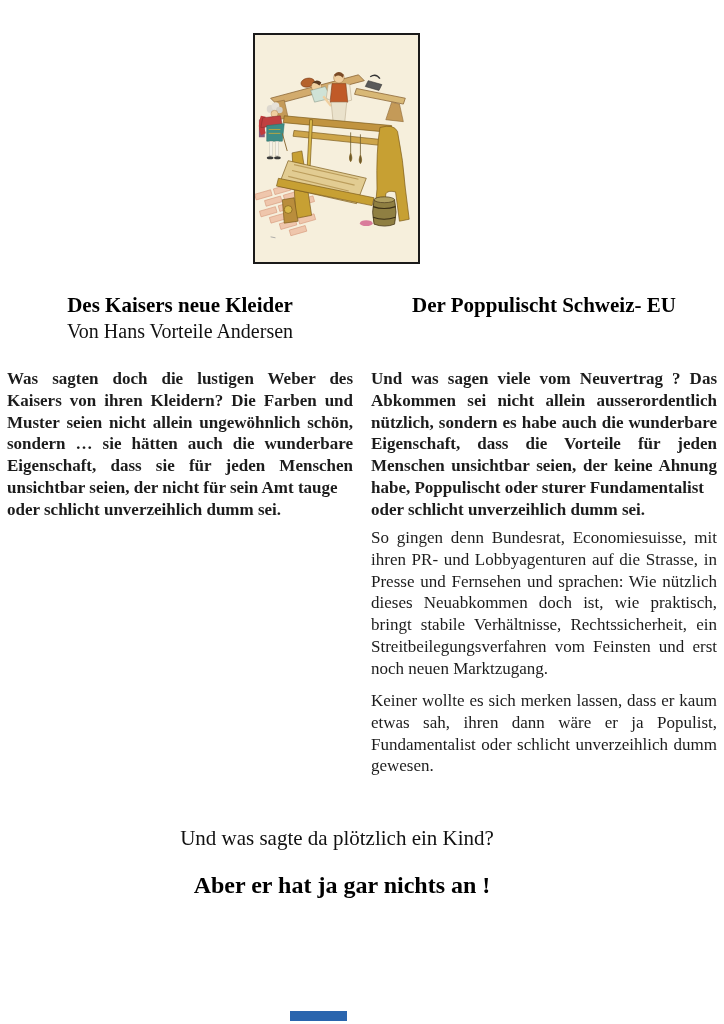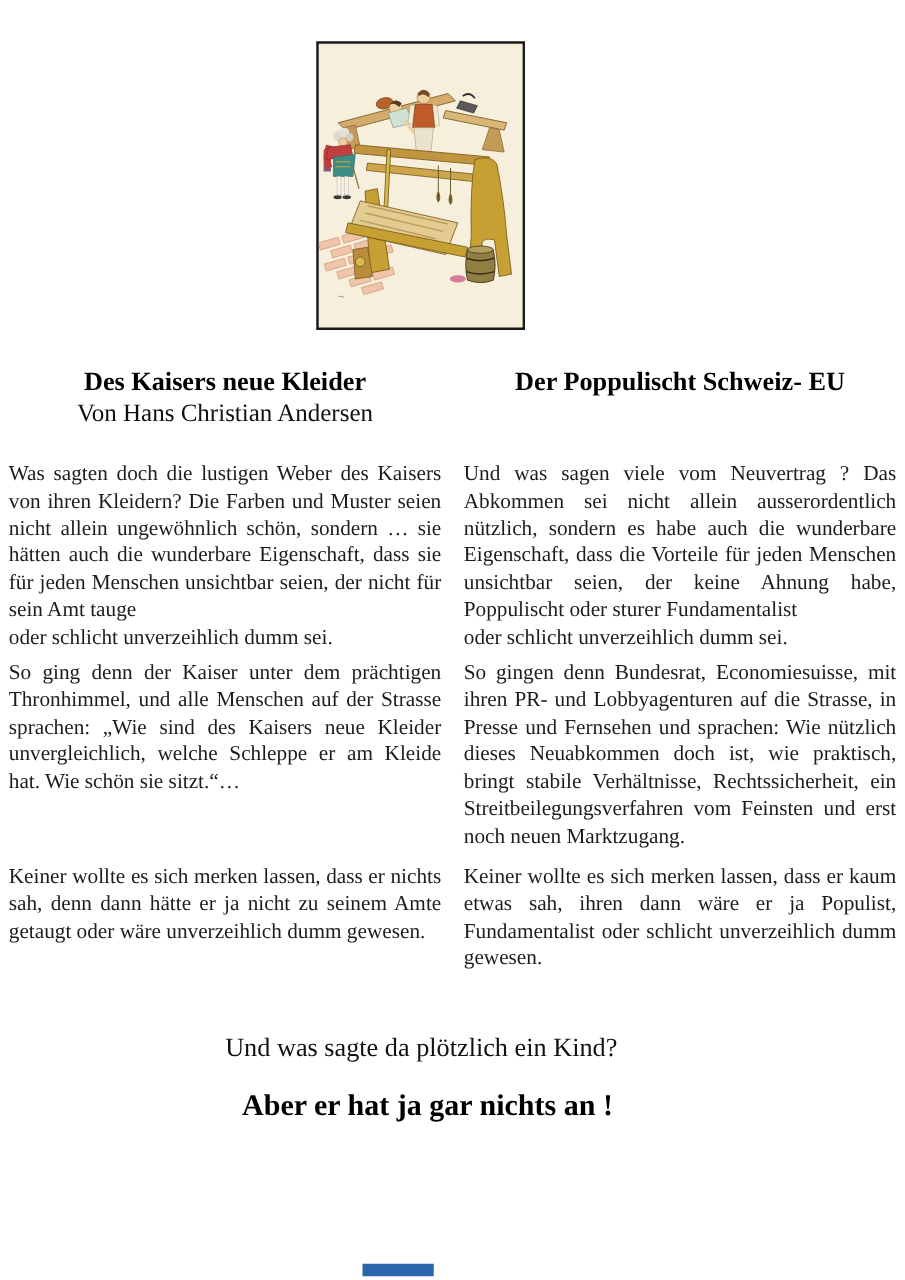--- a/index.html
+++ b/index.html
@@ -20,21 +20,21 @@
   }
   .col-header{height:76px;text-align:center;}
   .title{margin:0;font-size:21px;font-weight:bold;line-height:26px;color:#000;}
   .subtitle{font-size:20px;line-height:26px;color:#111;}
   .col-body{position:relative;height:480px;}
   .col-body p{
     margin:0;position:absolute;left:0;width:100%;
     font-size:17px;line-height:21.8px;text-align:justify;
     hyphens:auto;-webkit-hyphens:auto;
   }
-  .bp1{top:0;}
+  .bp1{top:0;font-weight:bold;}
   .bp2{top:159px;}
   .bp3{top:322px;}
   
   .footer-question{
     position:absolute;top:826px;left:0;width:100%;text-align:center;
     font-size:21px;transform:translateX(-25px);color:#111;
   }
   .footer-exclaim{
     position:absolute;top:872px;left:0;width:100%;text-align:center;
     font-size:24px;font-weight:bold;transform:translateX(-20px);color:#000;
@@ -132,26 +132,24 @@
       <ellipse cx="114" cy="192" rx="6.5" ry="3" fill="#d66f94" opacity="0.9"></ellipse>
       <path d="M16,206 l5,1" stroke="#9a9a9a" stroke-width="0.8"></path>
     </svg>
   </figure>
 
   <div class="columns">
 
     <section class="col">
       <header class="col-header">
         <h1 class="title">Des Kaisers neue Kleider</h1>
-        <div class="subtitle">Von Hans Christian Andersen</div>
+        <div class="subtitle">Von Hans Vorteile Andersen</div>
       </header>
       <div class="col-body">
         <p class="bp1"><span>Was sagten doch die lustigen Weber des Kaisers von ihren Kleidern? Die Farben und Muster seien nicht allein ungewöhnlich schön, sondern … sie hätten auch die wunderbare Eigenschaft, dass sie für jeden Menschen unsichtbar seien, der nicht für sein Amt tauge</span><br><span>oder schlicht unverzeihlich dumm sei.</span></p>
-        <p class="bp2">So ging denn der Kaiser unter dem prächtigen Thronhimmel, und alle Menschen auf der Strasse sprachen: „Wie sind des Kaisers neue Kleider unvergleichlich, welche Schleppe er am Kleide hat. Wie schön sie sitzt.“…</p>
-        <p class="bp3">Keiner wollte es sich merken lassen, dass er nichts sah, denn dann hätte er ja nicht zu seinem Amte getaugt oder wäre unverzeihlich dumm gewesen.</p>
       </div>
     </section>
 
     <section class="col">
       <header class="col-header">
         <h1 class="title">Der Poppulischt Schweiz- EU</h1>
       </header>
       <div class="col-body">
         <p class="bp1"><span>Und was sagen viele vom Neuvertrag ? Das Abkommen sei nicht allein ausserordentlich nützlich, sondern es habe auch die wunderbare Eigenschaft, dass die Vorteile für jeden Menschen unsichtbar seien, der keine Ahnung habe, Poppulischt oder sturer Fundamentalist</span><br><span>oder schlicht unverzeihlich dumm sei.</span></p>
         <p class="bp2">So gingen denn Bundesrat, Economiesuisse, mit ihren PR- und Lobbyagenturen auf die Strasse, in Presse und Fernsehen und sprachen: Wie nützlich dieses Neuabkommen doch ist, wie praktisch, bringt stabile Verhältnisse, Rechtssicherheit, ein Streitbeilegungsverfahren vom Feinsten und erst noch neuen Marktzugang.</p>

